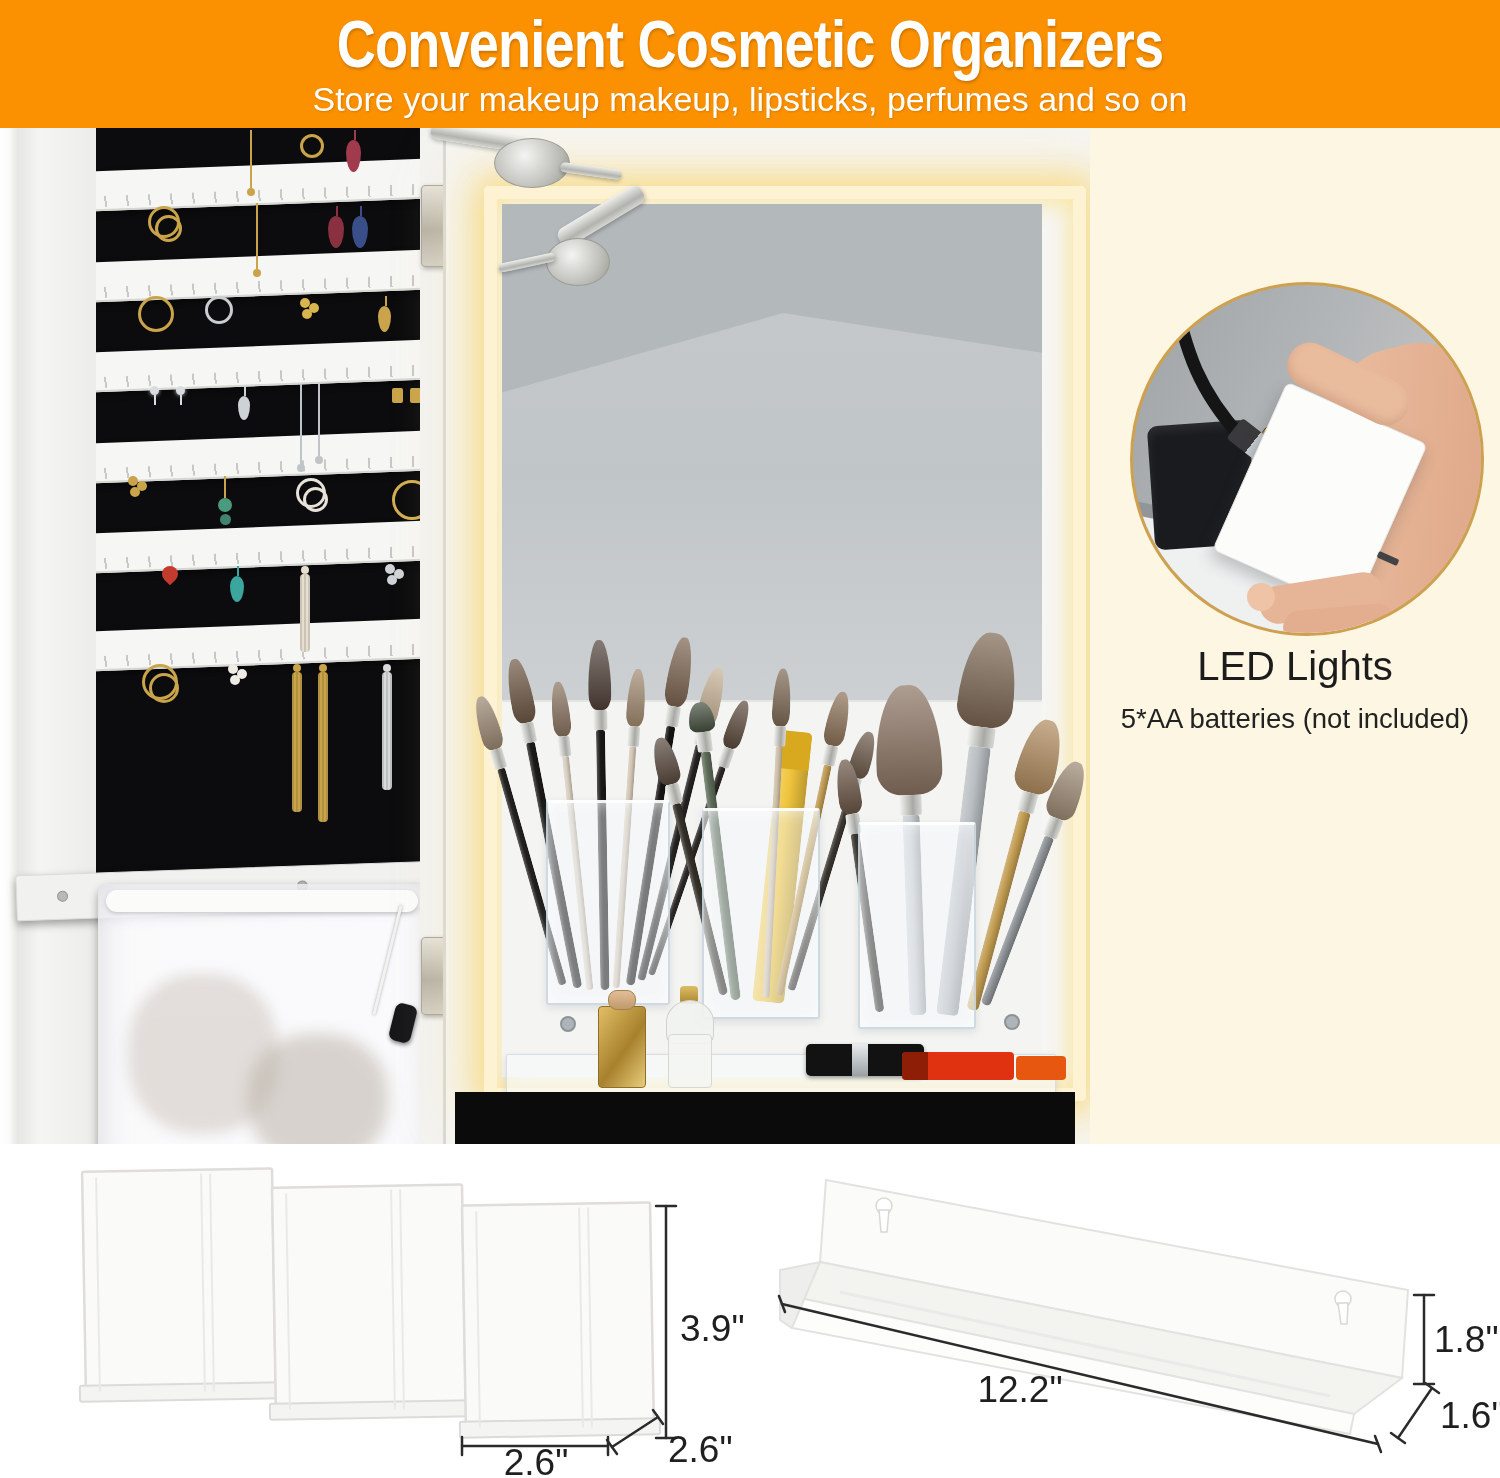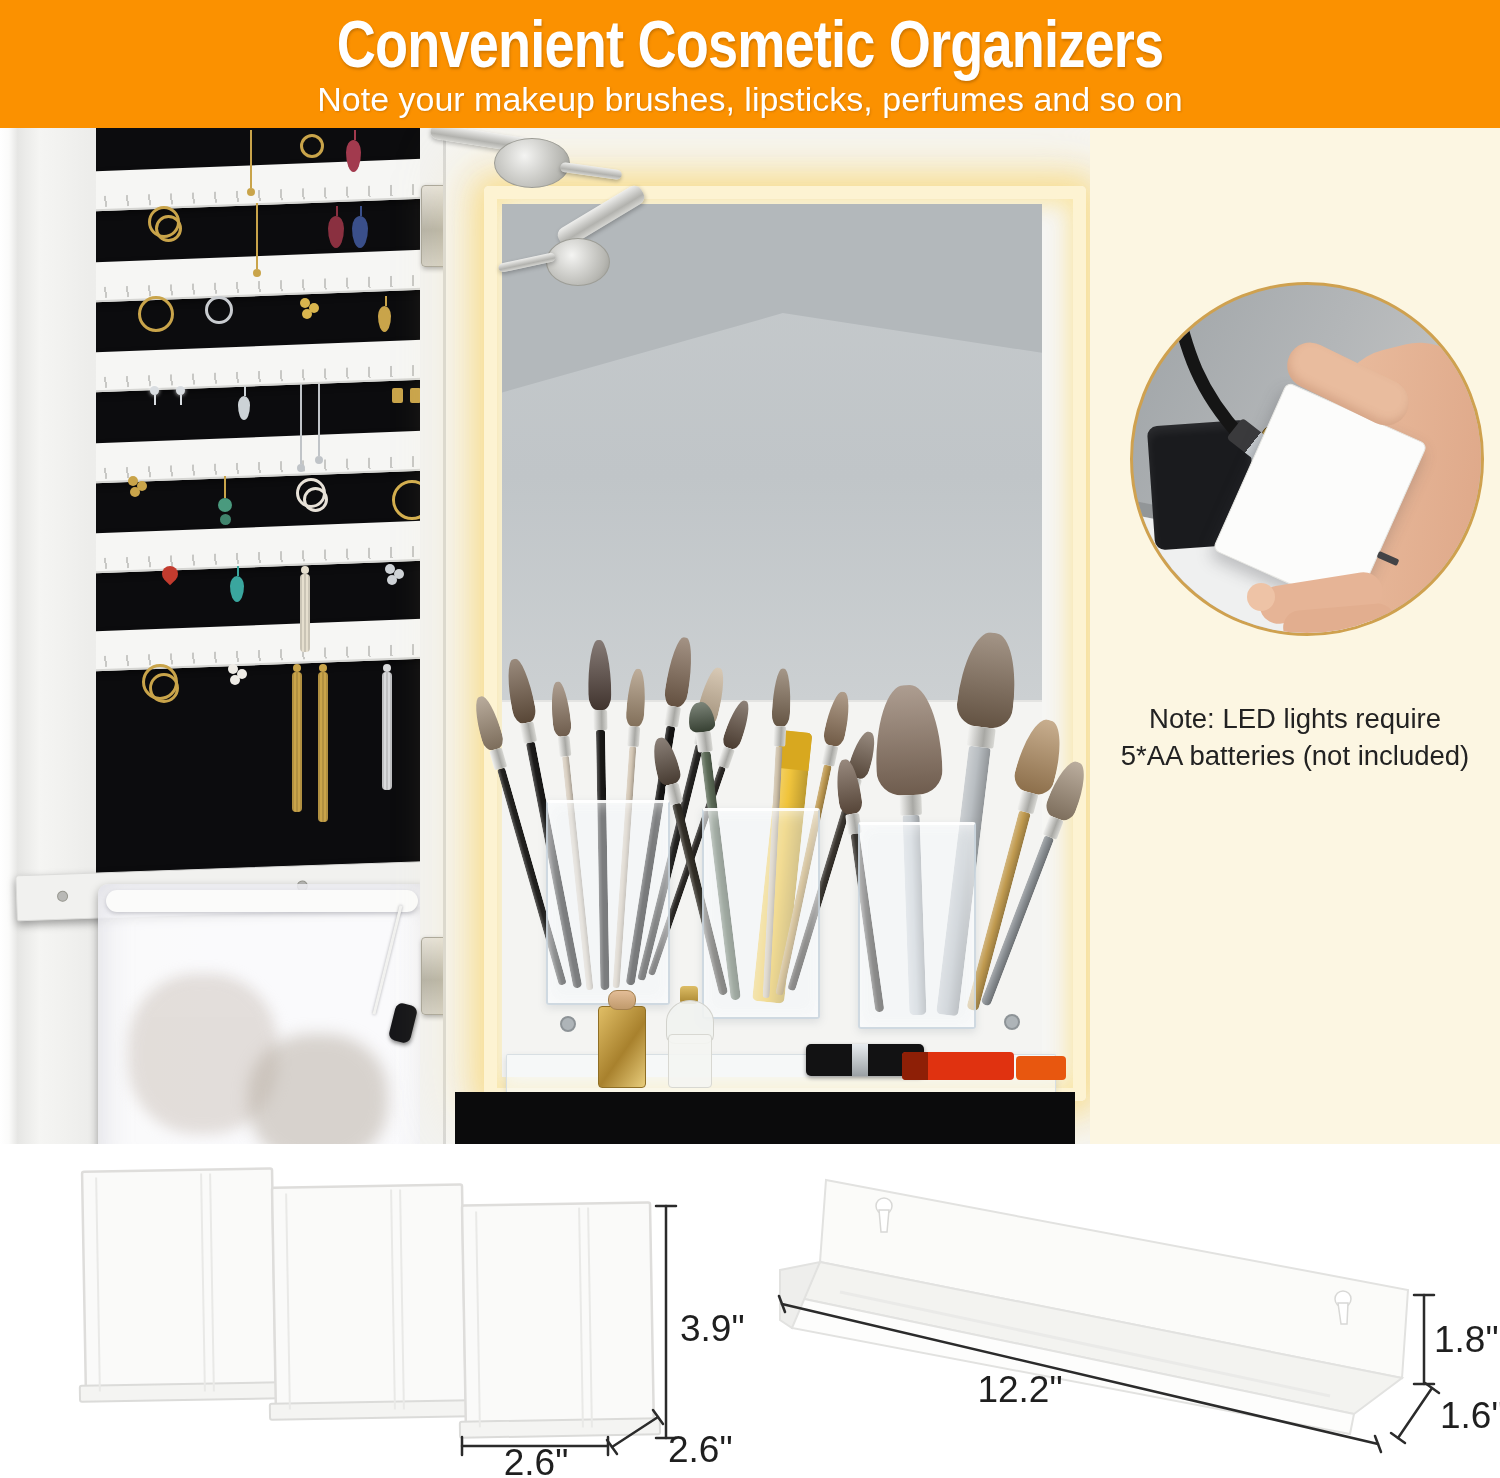--- a/index.html
+++ b/index.html
@@ -140,21 +140,21 @@
     background-image:linear-gradient(90deg,rgba(255,255,255,.28),transparent 45%,rgba(0,0,0,.22));}
   .earring{position:absolute;}
 </style>
 </head>
 <body>
 
 <div class="canvas">
 
   <header class="banner">
     <div class="banner-title">Convenient Cosmetic Organizers</div>
-    <div class="banner-sub">Note your makeup brushes, lipsticks, perfumes and so on</div>
+    <div class="banner-sub">Store your makeup makeup, lipsticks, perfumes and so on</div>
   </header>
 
   <div class="main">
 
     <section class="left-door">
       <div class="velvet">
         <div id="slats">
             <div class="slat" style="top: 37px;">
               <div class="slat-ticks"></div>
             </div>
@@ -399,22 +399,22 @@
         </svg>
         <div class="ci-plug"></div>
         <div class="ci-palm"></div>
         <div class="ci-pack"></div>
         <div class="ci-slot"></div>
         <div class="ci-thumb"></div>
         <div class="ci-finger1"></div>
         <div class="ci-finger2"></div>
         <div class="ci-fingertip"></div>
       </div>
+      <h2 class="led-heading" style="margin:0">LED Lights</h2>
       <div class="led-note">
-        <div>Note: LED lights require</div>
         <div>5*AA batteries (not included)</div>
       </div>
     </section>
   </div>
 
   <svg class="bottom-svg" width="1500" height="334" viewBox="0 1144 1500 334">
 
     <g>
       <g transform="rotate(-1 179 1283)">
         <rect class="tray-outline" x="84" y="1170" width="190" height="226" rx="2"></rect>

